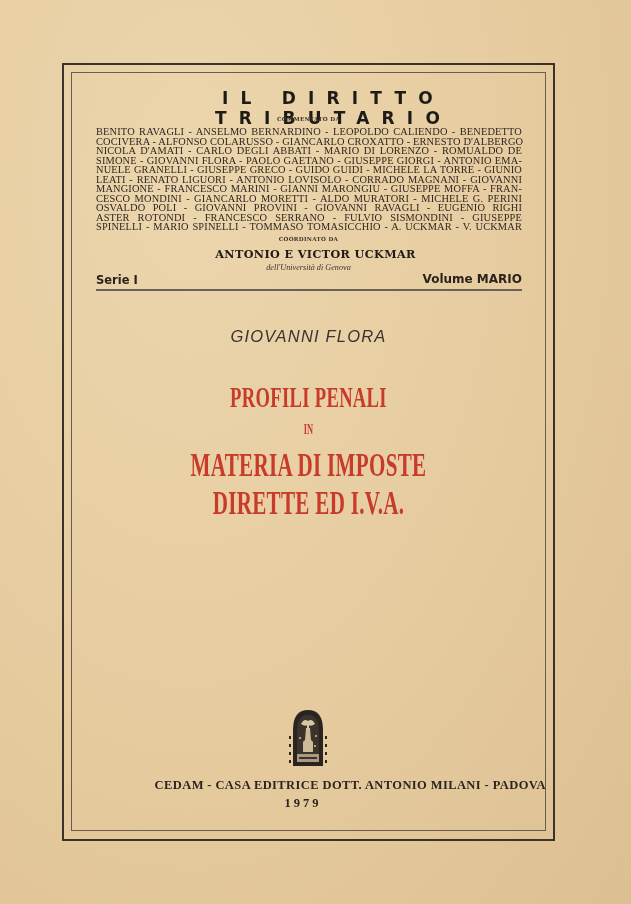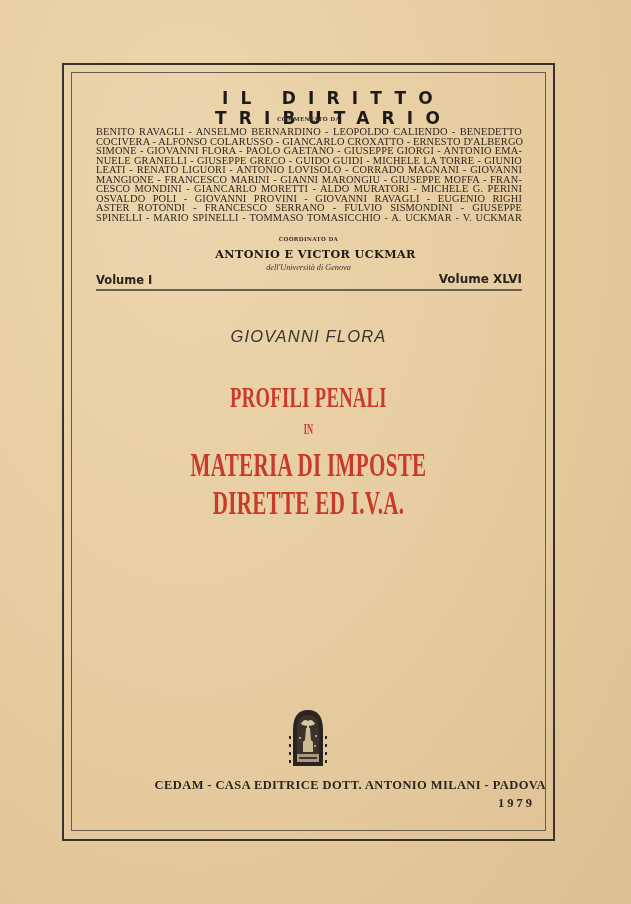--- a/index.html
+++ b/index.html
@@ -68,52 +68,53 @@
   .t2 { top:422px; font-size:14px; transform:scaleX(0.6); }
   .t3 { top:446px; font-size:34px; transform:scaleX(0.62); letter-spacing:0.5px; }
   .logo {
     position:absolute; left:289px; top:708px; width:38px; height:60px;
   }
   .publisher {
     position:absolute; left:71px; top:778px; width:475px; text-align:right;
     font-family:"Liberation Serif", serif; font-weight:bold; font-size:12.5px; letter-spacing:0.4px; color:#2b2520;
   }
   .year {
-    position:absolute; left:71px; top:796px; width:464px; text-align:right;
+    position:absolute; left:71px; top:796px; width:464px; text-align:center;
     font-family:"Liberation Serif", serif; font-weight:bold; font-size:12.5px; letter-spacing:3px; color:#2b2520;
   }
 </style>
 </head>
 <body>
 
 <div class="frame-outer"></div>
 <div class="frame-inner"></div>
 
 <div class="series-title">IL DIRITTO TRIBUTARIO</div>
 <div class="small-caps-label" style="top:116px;">COMMENTATO DA</div>
 
 <div class="authors">
   <div>BENITO RAVAGLI - ANSELMO BERNARDINO - LEOPOLDO CALIENDO - BENEDETTO</div>
   <div>COCIVERA - ALFONSO COLARUSSO - GIANCARLO CROXATTO - ERNESTO D'ALBERGO</div>
+  <div>NICOLA D'AMATI - CARLO DEGLI ABBATI - MARIO DI LORENZO - ROMUALDO DE</div>
   <div>SIMONE - GIOVANNI FLORA - PAOLO GAETANO - GIUSEPPE GIORGI - ANTONIO EMA-</div>
   <div>NUELE GRANELLI - GIUSEPPE GRECO - GUIDO GUIDI - MICHELE LA TORRE - GIUNIO</div>
   <div>LEATI - RENATO LIGUORI - ANTONIO LOVISOLO - CORRADO MAGNANI - GIOVANNI</div>
   <div>MANGIONE - FRANCESCO MARINI - GIANNI MARONGIU - GIUSEPPE MOFFA - FRAN-</div>
   <div>CESCO MONDINI - GIANCARLO MORETTI - ALDO MURATORI - MICHELE G. PERINI</div>
   <div>OSVALDO POLI - GIOVANNI PROVINI - GIOVANNI RAVAGLI - EUGENIO RIGHI</div>
   <div>ASTER ROTONDI - FRANCESCO SERRANO - FULVIO SISMONDINI - GIUSEPPE</div>
   <div>SPINELLI - MARIO SPINELLI - TOMMASO TOMASICCHIO - A. UCKMAR - V. UCKMAR</div>
 </div>
 
 <div class="small-caps-label" style="top:236px;">COORDINATO DA</div>
 <div class="coordinators">ANTONIO E VICTOR UCKMAR</div>
 <div class="university">dell'Università di Genova</div>
 
-<div class="serie">Volume I</div>
-<div class="volume">Volume XLVI</div>
+<div class="serie">Serie I</div>
+<div class="volume">Volume MARIO</div>
 <div class="rule"></div>
 
 <div class="author-name">GIOVANNI FLORA</div>
 
 <div class="book-title t1">PROFILI PENALI</div>
 <div class="book-title t2">IN</div>
 <div class="book-title t3">MATERIA DI IMPOSTE DIRETTE ED I.V.A.</div>
 
 <div class="logo">
   <svg width="38" height="60" viewBox="0 0 38 60">

